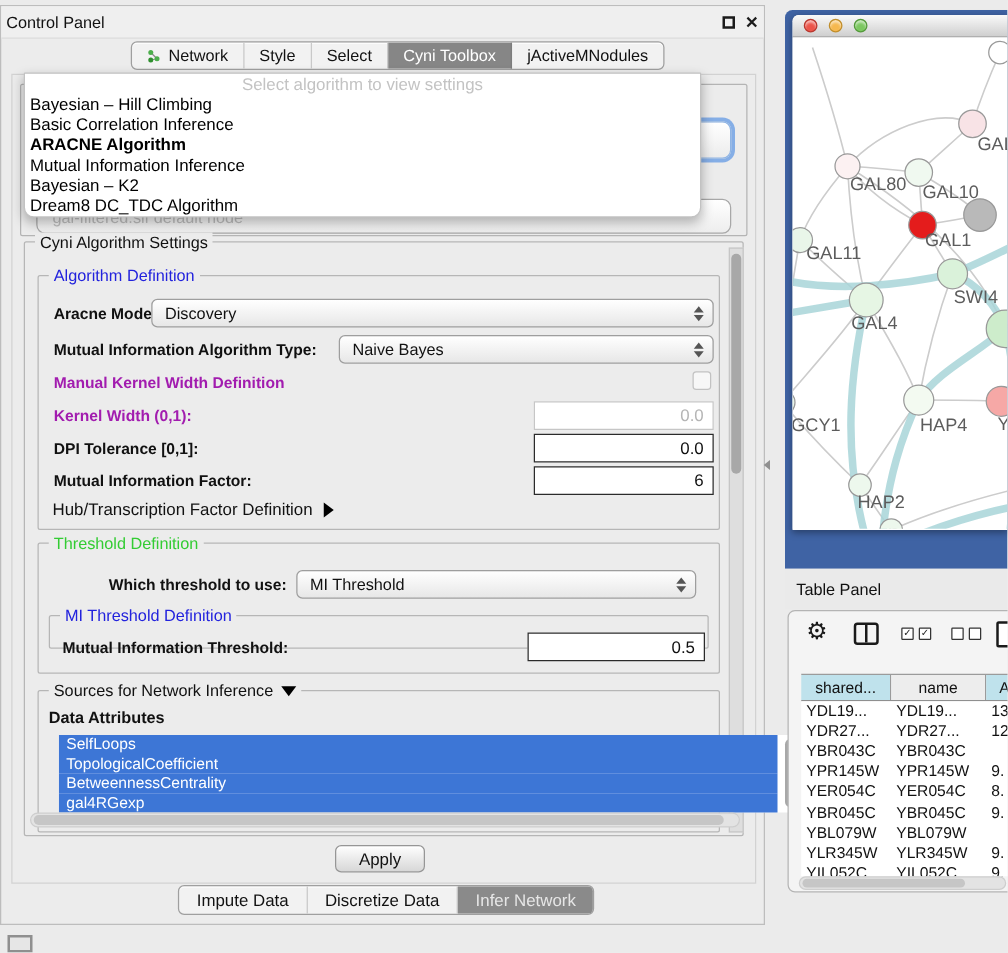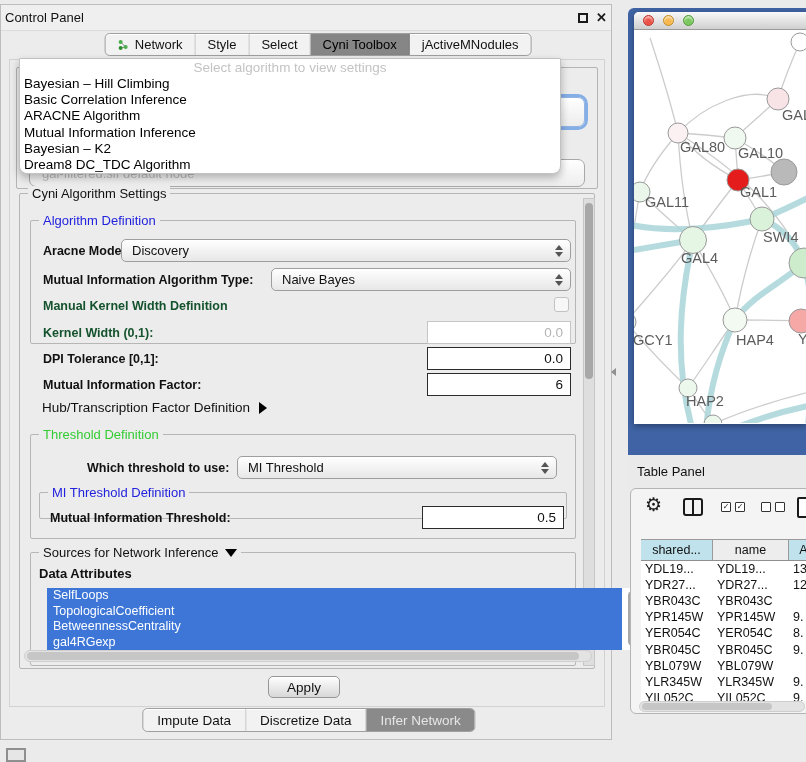--- a/index.html
+++ b/index.html
@@ -16,53 +16,53 @@
   .win-btns { display:flex; align-items:center; gap:8px; }
   .float-btn { width:10px; height:10px; border:2px solid #1a1a1a; display:inline-block; }
   .close-btn { font-weight:bold; font-size:13px; color:#1a1a1a; line-height:10px; }
 
   
   #top-tabs { position:absolute; left:52%; top:28px; transform:translateX(-50%);
     display:flex; border:1px solid #9f9f9f; border-radius:5px; overflow:hidden;
     background:#f2f2f2; height:23px; font-size:13px; box-shadow:inset 0 1px 0 #fff; white-space:nowrap; }
   .tab { padding:0 12px; display:flex; align-items:center; gap:5px; border-right:1px solid #c9c9c9; }
   .tab:last-child { border-right:none; }
-  .tab.selected { background:#868686; color:#000000; border-right-color:#7d7d7d; }
+  .tab.selected { background:#868686; color:#ffffff; border-right-color:#7d7d7d; }
 
   #content-frame { position:absolute; left:8px; top:54px; width:596px; height:648px;
     border:1px solid #d2d2d2; background:#ececec; }
 
   
   #inference-group { position:absolute; left:15px; top:62px; width:582px; height:122px;
     border:1px solid #b4b4b4; border-radius:2px; background:#ececec; }
   #focused-combo { position:absolute; left:28px; top:92px; width:556px; height:30px;
     border-radius:7px; border:1px solid #8fb4e4; background:linear-gradient(#fff,#ececec);
     box-shadow:0 0 0 3px #85aee6; }
   #bg-combo { position:absolute; left:28px; top:154px; width:556px; height:28px;
     border-radius:7px; border:1px solid #a8a8a8; background:linear-gradient(#fff,#ededed);
     color:#bdbdbd; font-size:13px; display:flex; align-items:center; padding-left:12px; }
 
   
   #algo-dropdown { position:absolute; left:18px; top:53px; width:542px; height:116px;
     background:#fff; border:1px solid #c2c2c2; border-radius:1px 1px 8px 8px;
     box-shadow:0 4px 9px rgba(0,0,0,.28); z-index:50; font-size:13.5px; overflow:hidden; }
   #algo-placeholder { text-align:center; color:#c3c3c3; height:17px; line-height:17px; }
   .algo-item { height:16.2px; line-height:16.2px; padding-left:4px; color:#000; white-space:nowrap; }
-  .algo-item.bold { font-weight:normal; }
+  .algo-item.bold { font-weight:bold; }
 
   
   .group { border:1px solid #b6b6b6; border-radius:2px; position:absolute; }
   .legend { position:absolute; top:-8px; left:8px; background:#ececec; padding:0 4px;
     font-size:13px; white-space:nowrap; display:flex; align-items:center; gap:6px; }
   .legend.blue { color:#2222dd; }
   .legend.green { color:#33cc33; }
   #settings-group { left:18px; top:188px; width:576px; height:476px; }
 
   .flabel { position:absolute; font-size:12.5px; font-weight:bold; white-space:nowrap; }
-  .flabel.disabled { color:#14532d; }
+  .flabel.disabled { color:#a21caf; }
   .combo { position:absolute; border:1px solid #9e9e9e; border-radius:5px;
     background:linear-gradient(#ffffff,#e7e7e7); font-size:13px; display:flex;
     align-items:center; padding-left:10px; height:23px; }
   .spinner { position:absolute; right:7px; top:50%; transform:translateY(-50%);
     display:flex; flex-direction:column; gap:2px; }
   .spin-up { width:0; height:0; border-left:4px solid transparent; border-right:4px solid transparent;
     border-bottom:5px solid #555; }
   .spin-down { width:0; height:0; border-left:4px solid transparent; border-right:4px solid transparent;
     border-top:5px solid #555; }
   .tinput { position:absolute; background:#fff; border:1px solid #2b2b2b; font-size:13.5px;
@@ -199,21 +199,21 @@
       </div>
   </div>
 
   <div id="settings-group" class="group">
     <span class="legend">Cyni Algorithm Settings</span>
 
     <div class="vscroll-track" style="left:563px; top:4px; width:12px; height:468px;">
       <div class="vscroll-thumb" style="left:1px; top:4px; width:8px; height:176px;"></div>
     </div>
 
-    <div class="group" style="left:10px; top:26px; width:546px; height:124px;">
+    <div class="group" style="left:10px; top:26px; width:546px; height:204px;">
       <span class="legend blue">Algorithm Definition</span>
 
       <span class="flabel" style="left:12px; top:23px;">Aracne Mode:</span>
       <div class="combo" style="left:90px; top:18px; width:450px;">
         <span>Discovery</span>
         <span class="spinner">
             <span class="spin-up"></span>
             <span class="spin-down"></span>
           </span>
       </div>

